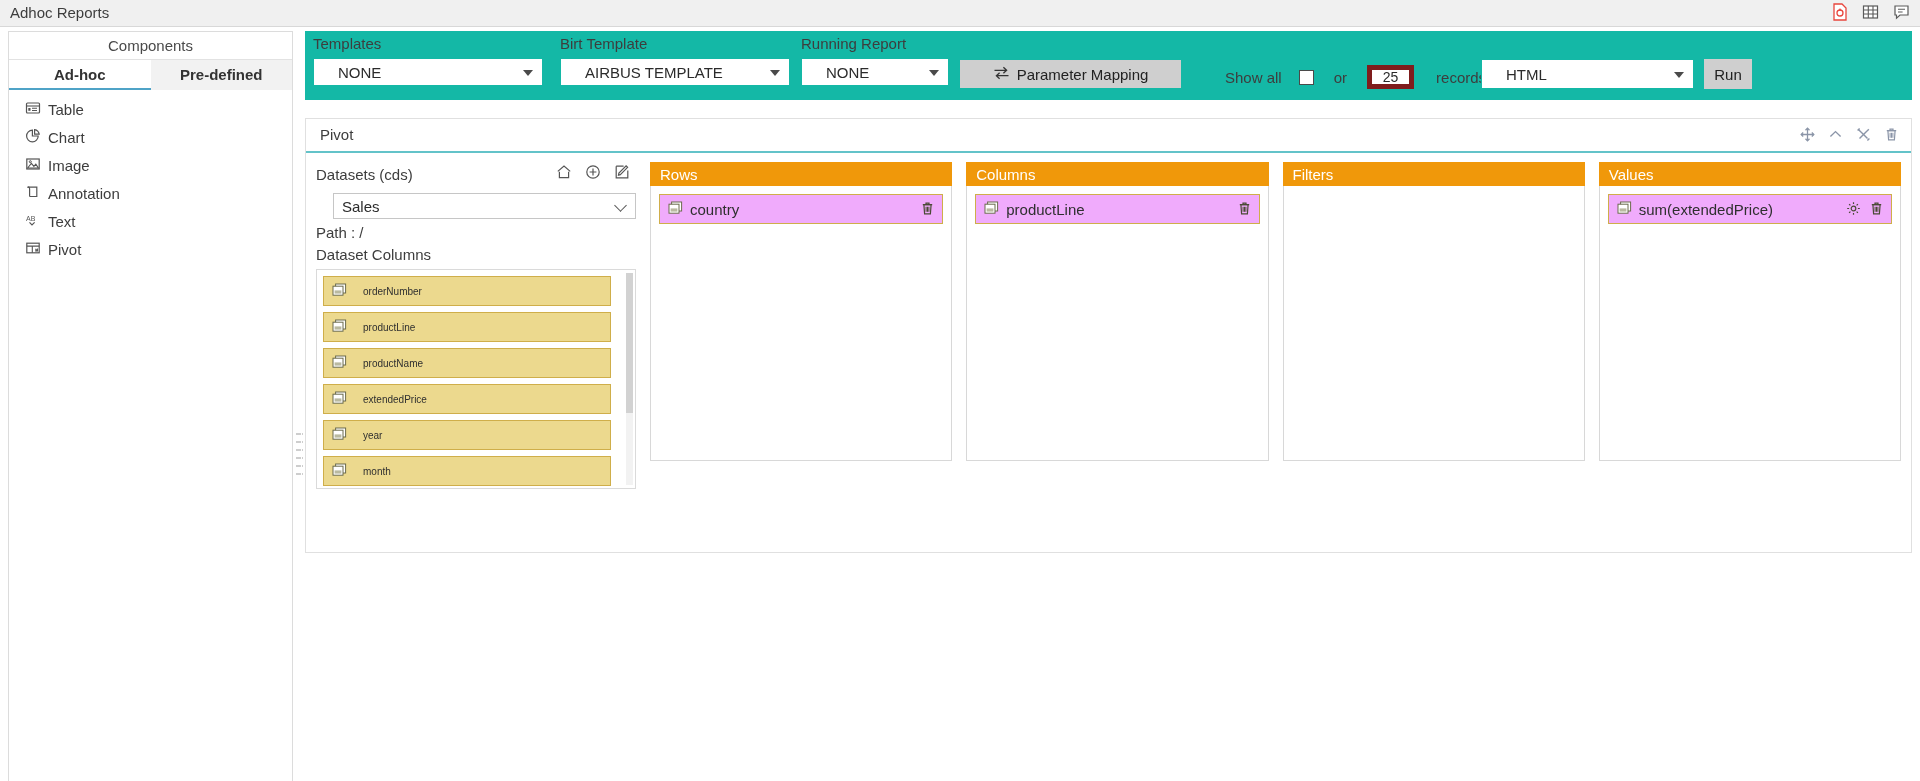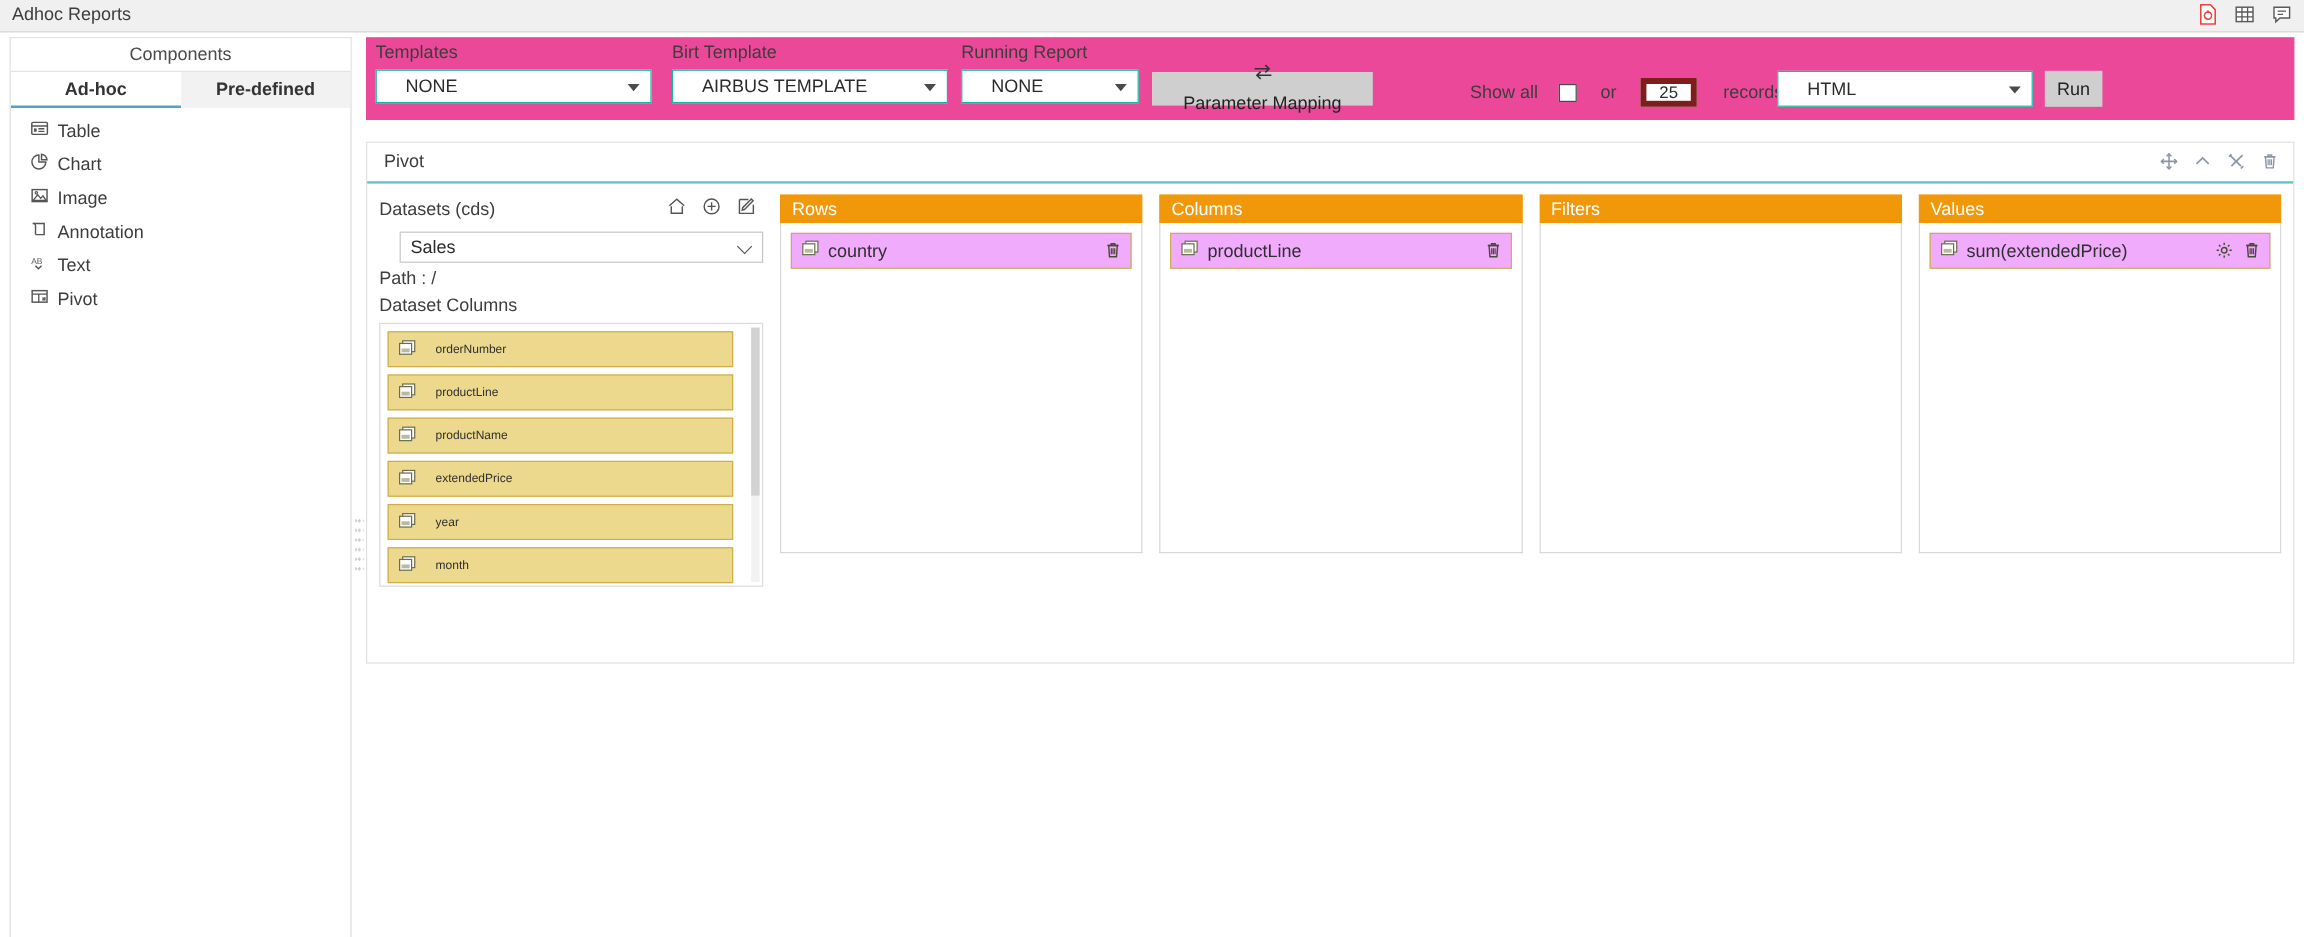--- a/index.html
+++ b/index.html
@@ -77,21 +77,21 @@
       radial-gradient(circle, #c9c9c9 1.2px, transparent 1.4px);
     background-size: 7px 8px;
     background-position: 0 0, 4px 0;
     opacity: .9;
   }
 
   
   .toolbar {
     position: absolute; left: 305px; top: 31px;
     width: 1607px; height: 69px;
-    background: #ec4899;
+    background: #14b8a6;
   }
   .field-group { position: absolute; }
   .field-label {
     font-size: 15px; color: #3d3d3d; display: block; margin-bottom: 6px;
   }
   .sel {
     height: 28px; border: 1px solid #14b8a6; background: #fff;
     display: flex; align-items: center; position: relative;
     font-size: 15px; color: #2b2b2b; padding-left: 24px;
     cursor: default;
@@ -352,21 +352,21 @@
   </div>
 
   <div class="field-group" style="left:496px; top:4px; width:148px;">
     <span class="field-label">Running Report</span>
     <div class="sel">
       <span>NONE</span>
       <span class="caret"></span>
     </div>
   </div>
 
-  <button class="btn-grey" style="position:absolute; left:655px; top:29px; width:184px; height:28px; padding:13px 10px;flex-direction:column;">
+  <button class="btn-grey" style="position:absolute; left:655px; top:29px; width:221px; height:28px; padding:13px 10px;">
     <span>
       <svg width="17" height="14" viewBox="0 0 17 14">
         <path d="M1.5 4.3h12M10.4 1.3 13.6 4.3 10.4 7.3" fill="none" stroke="#333" stroke-width="1.3"></path>
         <path d="M15.5 9.7h-12M6.6 6.7 3.4 9.7l3.2 3" fill="none" stroke="#333" stroke-width="1.3"></path>
       </svg>
     </span>
     <span>Parameter Mapping</span>
   </button>
 
   <div class="showall-wrap" style="left:920px; top:34px;">

